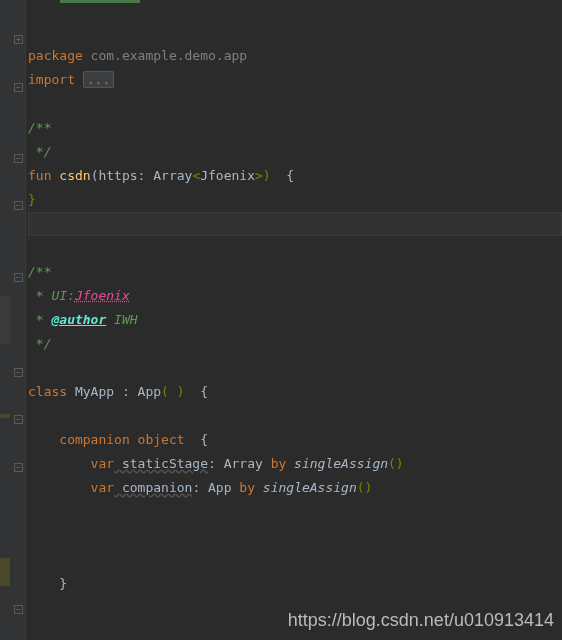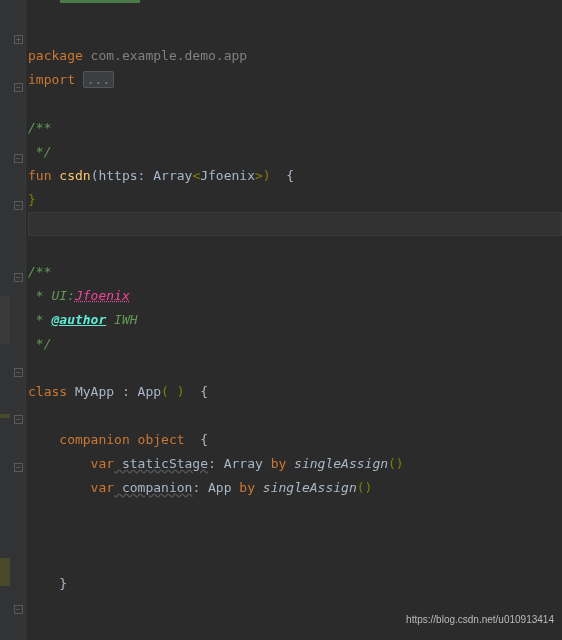--- a/index.html
+++ b/index.html
@@ -81,21 +81,21 @@
     .fold-box {
       background: #3c3f41;
       border: 1px solid #555;
       padding: 0 3px;
       border-radius: 2px;
     }
     .watermark {
       position: absolute;
       bottom: 8px;
       right: 8px;
-      font-size: 10px;
+      font-size: 18px;
       color: #bbb;
       font-family: sans-serif;
     }
     .left-marker {
       position: absolute;
       left: 0;
       width: 10px;
       background: #3a3a3a;
     }
     .left-marker-olive {

